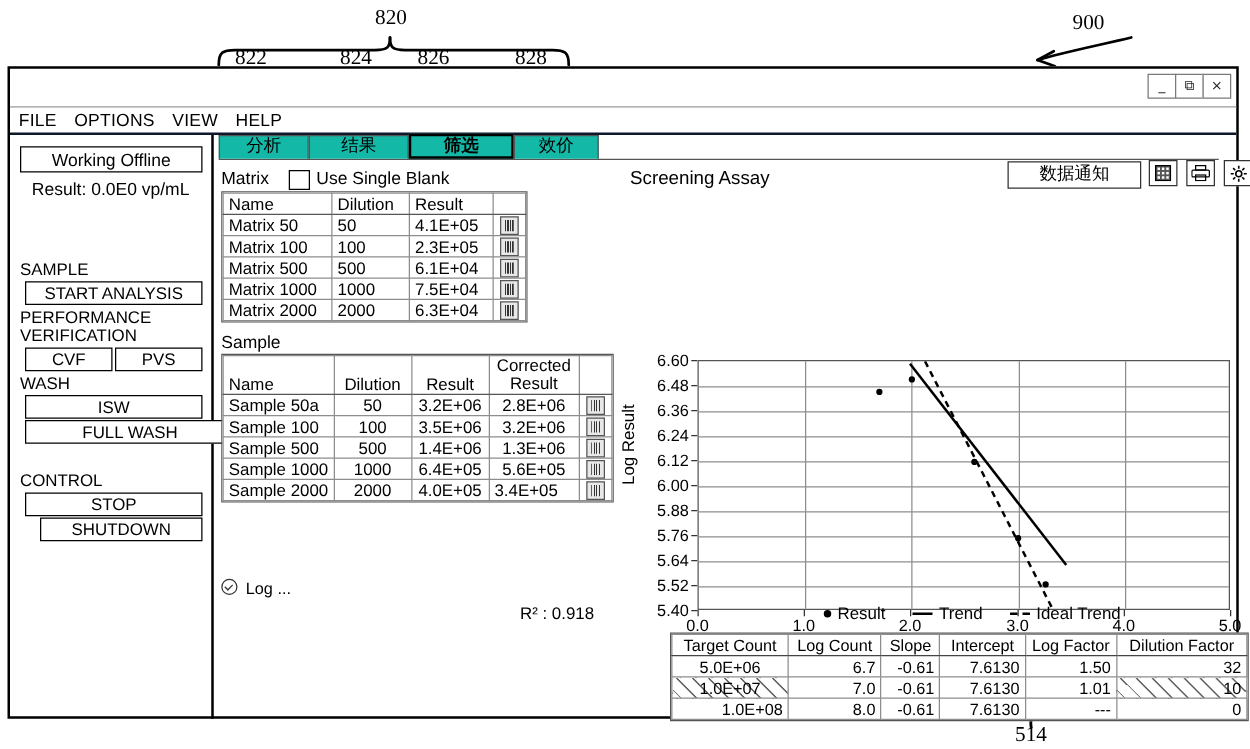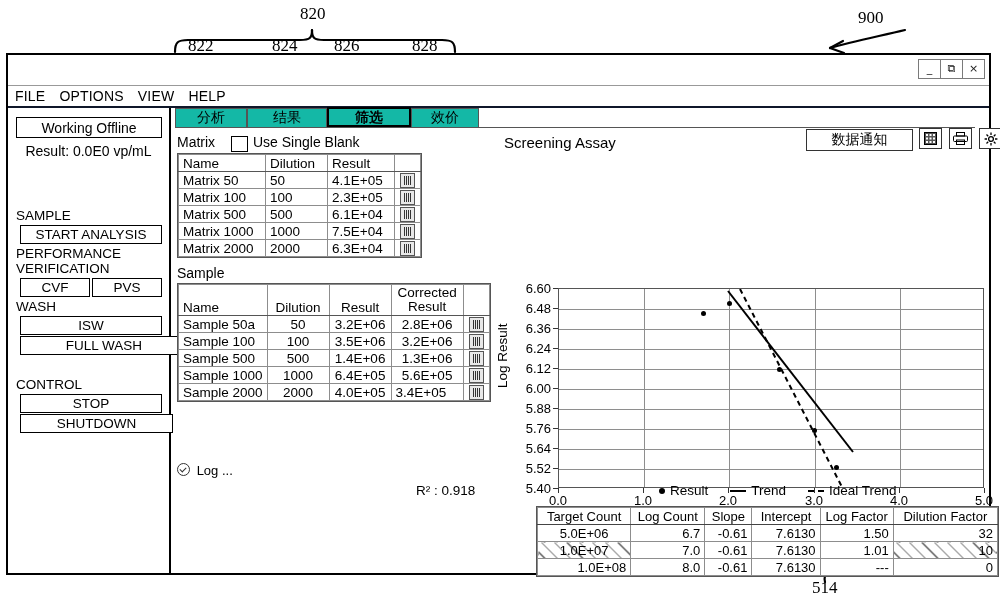--- a/index.html
+++ b/index.html
@@ -205,21 +205,21 @@
     <div class="lsec" style="position:absolute;left:8px;top:153px;">VERIFICATION</div>
     <div class="lbtn" style="position:absolute;left:12px;top:170px;width:70px;">CVF</div>
     <div class="lbtn" style="position:absolute;left:84px;top:170px;width:70px;">PVS</div>
 
     <div class="lsec" style="position:absolute;left:8px;top:191px;">WASH</div>
     <div class="lbtn" style="position:absolute;left:12px;top:208px;width:142px;">ISW</div>
     <div class="lbtn" style="position:absolute;left:12px;top:228px;width:168px;">FULL WASH</div>
 
     <div class="lsec" style="position:absolute;left:8px;top:269px;">CONTROL</div>
     <div class="lbtn" style="position:absolute;left:12px;top:286px;width:142px;">STOP</div>
-    <div class="lbtn" style="position:absolute;left:12px;top:306px;width:153px;">SHUTDOWN</div>
+    <div class="lbtn" style="position:absolute;left:24px;top:306px;width:130px;">SHUTDOWN</div>
   </div>
 
   <div id="rightpanel">
 
     <div id="tabstrip">
       <div class="tab" style="width:72px;">分析</div>
       <div class="tab" style="width:80px;">结果</div>
       <div class="tab sel" style="width:84px;">筛选</div>
       <div class="tab" style="width:68px;">效价</div>
     </div>

